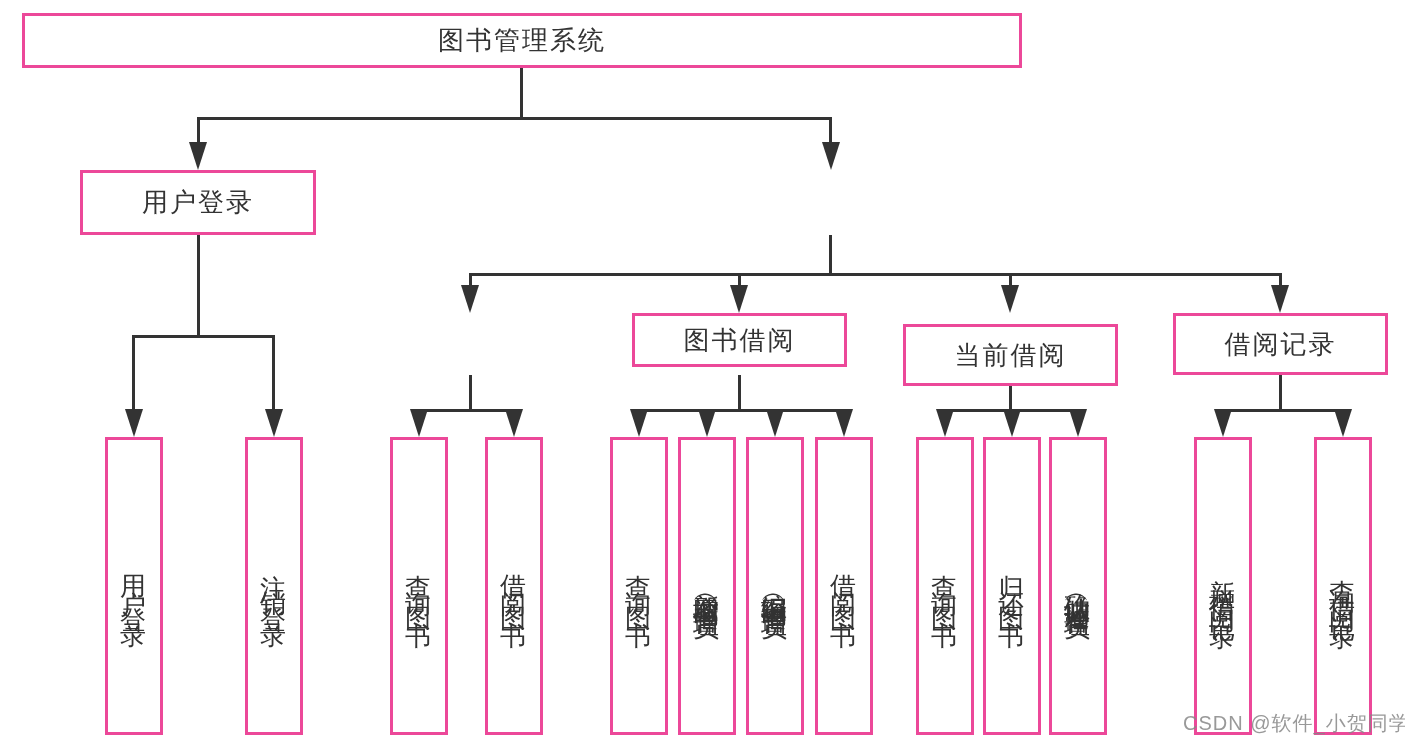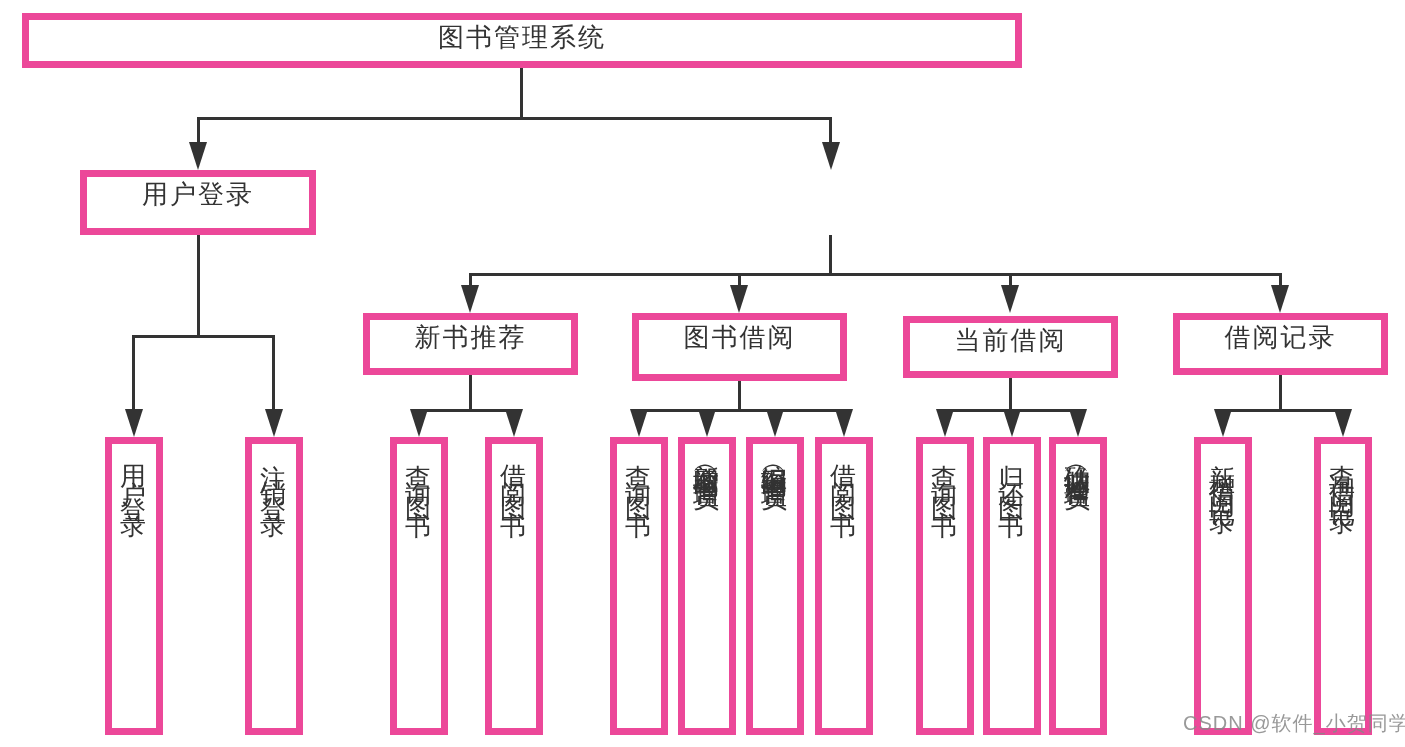--- a/index.html
+++ b/index.html
@@ -8,23 +8,23 @@
     width:1405px; height:747px;
     background:#ffffff;
     font-family:"Liberation Sans", sans-serif;
     color:#333333;
     overflow:hidden;
   }
   .box {
     position:absolute;
     box-sizing:border-box;
     background:#ffffff;
-    border:7px solid #ec4899;
+    border:3px solid #ec4899;
     display:flex;
-    align-items:flex-start;
+    align-items:center;
     justify-content:center;
     font-size:26px;
     letter-spacing:2px;
     color:#333333;
   }
   .leaf span {
     writing-mode:vertical-rl;
     text-orientation:mixed;
     letter-spacing:16px;
     font-size:26px;
@@ -102,27 +102,24 @@
   <div class="arrow" style="left:1334px;top:409px;"></div>
 
   <div class="box" style="left:22px;top:13px;width:1000px;height:55px;">
     <span>图书管理系统</span>
   </div>
 
   <div class="box" style="left:80px;top:170px;width:236px;height:65px;">
     <span>用户登录</span>
   </div>
 
-  <div class="box" style="left:363px;top:313px;width:215px;height:62px;">
-    <span>新书推荐</span>
-  </div>
-  <div class="box" style="left:632px;top:313px;width:215px;height:68px;">
+  <div class="box" style="left:632px;top:313px;width:215px;height:54px;">
     <span>图书借阅</span>
   </div>
-  <div class="box" style="left:903px;top:316px;width:215px;height:62px;">
+  <div class="box" style="left:903px;top:324px;width:215px;height:62px;">
     <span>当前借阅</span>
   </div>
   <div class="box" style="left:1173px;top:313px;width:215px;height:62px;">
     <span>借阅记录</span>
   </div>
 
   <div class="box leaf" style="left:105px;top:437px;width:58px;height:298px;">
     <span>用户登录</span>
   </div>
   <div class="box leaf" style="left:245px;top:437px;width:58px;height:298px;">

